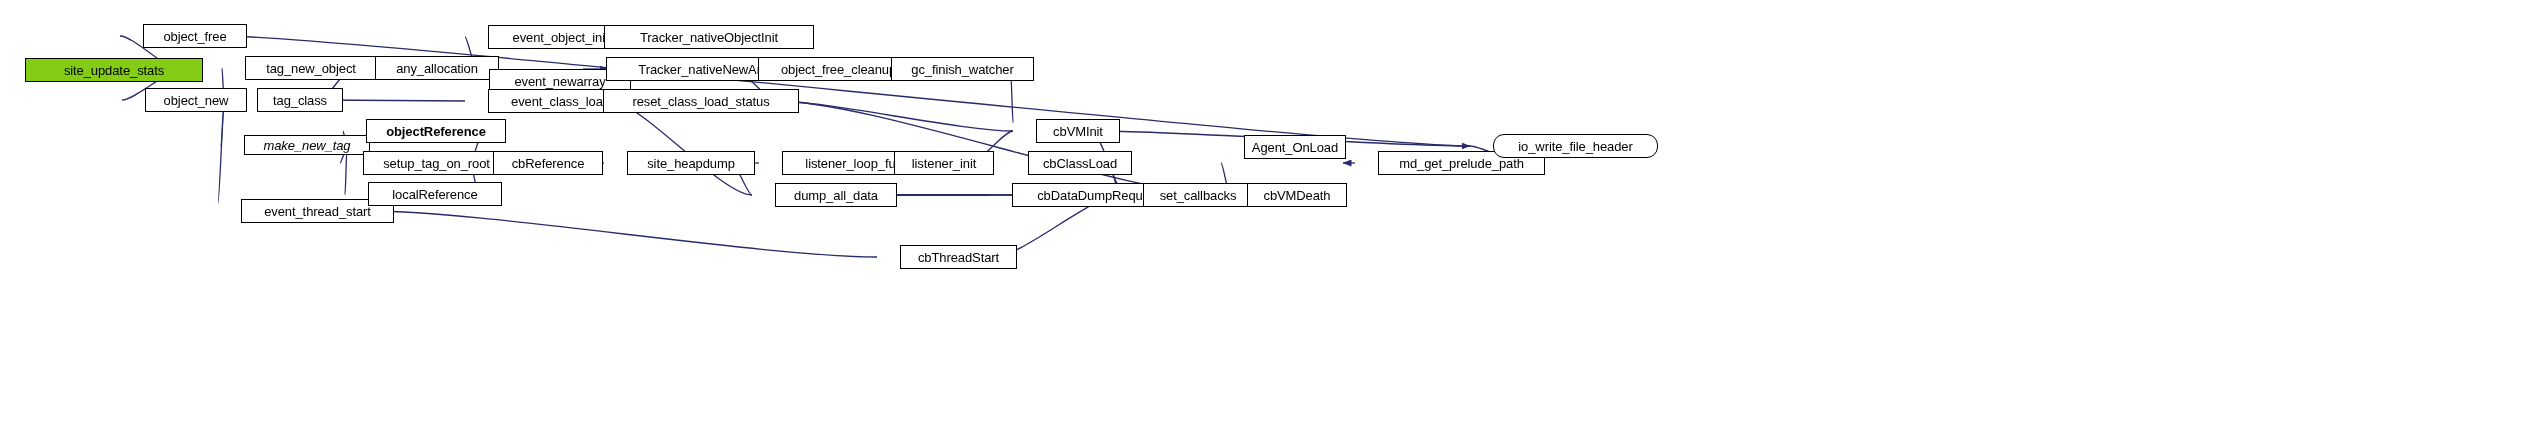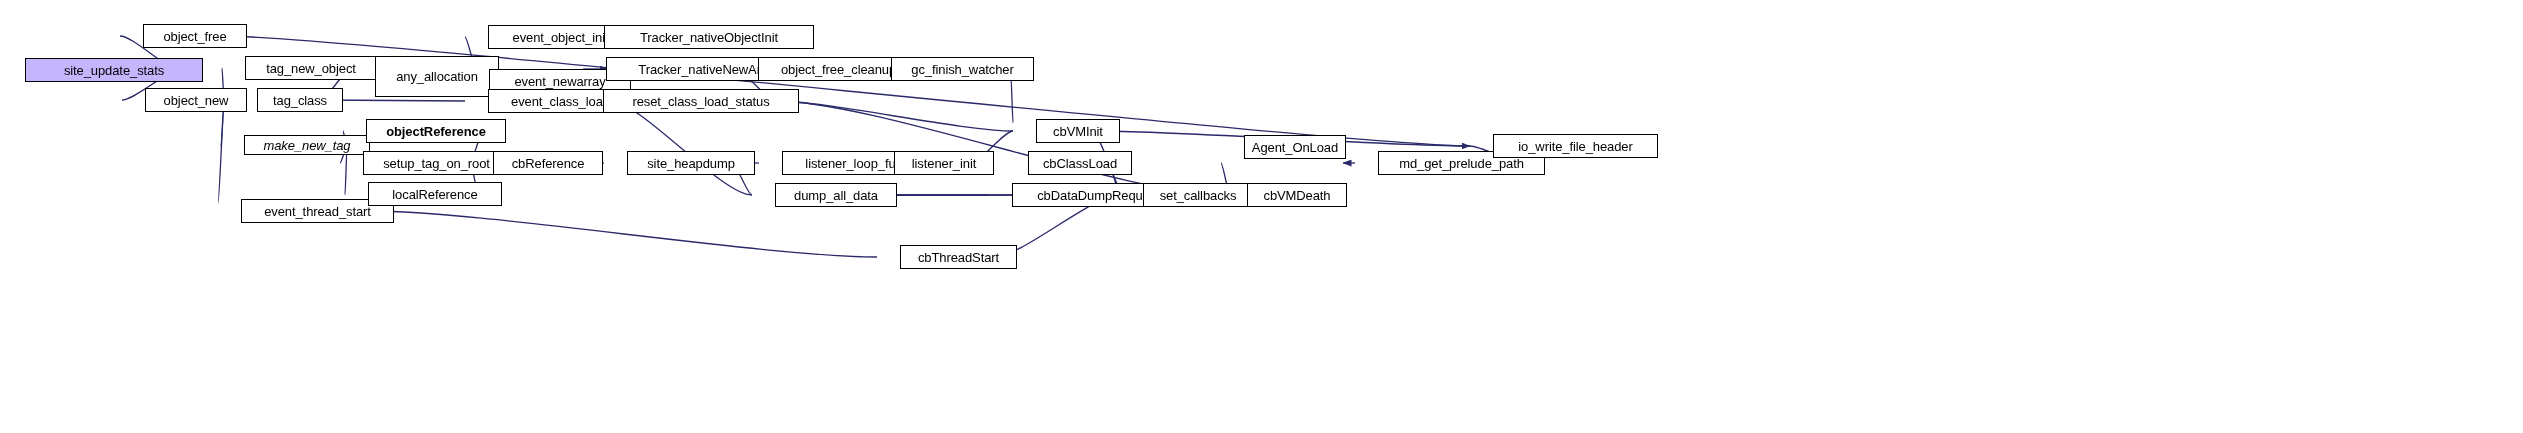--- a/index.html
+++ b/index.html
@@ -40,21 +40,21 @@
     line-height: 1;
     display: flex;
     align-items: center;
     justify-content: center;
     white-space: nowrap;
     letter-spacing: -0.1px;
     height: 24px;
     margin-left: 23px;
   }
   .node.root {
-    background: #c4b5fd;
+    background: #84cc16;
   }
 </style>
 </head>
 <body>
 
 <div id="graph-root">
   <svg id="edge-layer" viewBox="0 0 2523 433" xmlns="http://www.w3.org/2000/svg">
       <defs>
         <marker id="arrowhead" markerWidth="9" markerHeight="7" refX="8.5" refY="3.5" orient="auto" markerUnits="userSpaceOnUse">
           <path d="M0,0 L9,3.5 L0,7 z" fill="#2a2a6a"></path>
@@ -108,21 +108,21 @@
       <path d="M1120,195 C1092.28,195 1021.72,257 994,257" fill="none" stroke="#2a2a6a" stroke-width="1.3" marker-end="url(#arrowhead)"></path>
     </svg>
   <div id="node-layer">
       <div class="node root" style="left: 2px; top: 58px; width: 178px; height: 24px;">site_update_stats</div>
       <div class="node" style="left: 120px; top: 24px; width: 104px; height: 24px;">object_free</div>
       <div class="node" style="left: 122px; top: 88px; width: 102px; height: 24px;">object_new</div>
       <div class="node" style="left: 222px; top: 56px; width: 132px; height: 24px;">tag_new_object</div>
       <div class="node" style="left: 234px; top: 88px; width: 86px; height: 24px;">tag_class</div>
       <div class="node" style="left: 221px; top: 135px; width: 126px; height: 20px; font-style: italic;">make_new_tag</div>
       <div class="node" style="left: 218px; top: 199px; width: 153px; height: 24px;">event_thread_start</div>
-      <div class="node" style="left: 352px; top: 56px; width: 124px; height: 41px; text-align: center;">any_allocation</div>
+      <div class="node" style="left: 352px; top: 56px; width: 124px; height: 24px; text-align: center;">any_allocation</div>
       <div class="node" style="left: 343px; top: 119px; width: 140px; height: 24px; font-weight: bold;">objectReference</div>
       <div class="node" style="left: 340px; top: 151px; width: 147px; height: 24px;">setup_tag_on_root</div>
       <div class="node" style="left: 345px; top: 182px; width: 134px; height: 24px;">localReference</div>
       <div class="node" style="left: 465px; top: 25px; width: 145px; height: 24px;">event_object_init</div>
       <div class="node" style="left: 466px; top: 69px; width: 142px; height: 24px;">event_newarray</div>
       <div class="node" style="left: 465px; top: 89px; width: 145px; height: 24px;">event_class_load</div>
       <div class="node" style="left: 470px; top: 151px; width: 110px; height: 24px;">cbReference</div>
       <div class="node" style="left: 581px; top: 25px; width: 210px; height: 24px;">Tracker_nativeObjectInit</div>
       <div class="node" style="left: 583px; top: 57px; width: 205px; height: 24px;">Tracker_nativeNewArray</div>
       <div class="node" style="left: 580px; top: 89px; width: 196px; height: 24px;">reset_class_load_status</div>
@@ -132,16 +132,16 @@
       <div class="node" style="left: 759px; top: 151px; width: 171px; height: 24px;">listener_loop_function</div>
       <div class="node" style="left: 868px; top: 57px; width: 143px; height: 24px;">gc_finish_watcher</div>
       <div class="node" style="left: 871px; top: 151px; width: 100px; height: 24px;">listener_init</div>
       <div class="node" style="left: 989px; top: 183px; width: 173px; height: 24px;">cbDataDumpRequest</div>
       <div class="node" style="left: 1013px; top: 119px; width: 84px; height: 24px;">cbVMInit</div>
       <div class="node" style="left: 1005px; top: 151px; width: 104px; height: 24px;">cbClassLoad</div>
       <div class="node" style="left: 1120px; top: 183px; width: 110px; height: 24px;">set_callbacks</div>
       <div class="node" style="left: 1224px; top: 183px; width: 100px; height: 24px;">cbVMDeath</div>
       <div class="node" style="left: 1221px; top: 135px; width: 102px; height: 24px;">Agent_OnLoad</div>
       <div class="node" style="left: 1355px; top: 151px; width: 167px; height: 24px;">md_get_prelude_path</div>
-      <div class="node" style="left: 1470px; top: 134px; width: 165px; height: 24px;">io_write_file_header</div>
+      <div class="node" style="left: 1470px; top: 134px; width: 165px; height: 24px; border-radius: 11px;">io_write_file_header</div>
       <div class="node" style="left: 877px; top: 245px; width: 117px; height: 24px;">cbThreadStart</div>
     </div>
 </div>
 
 </body></html>

